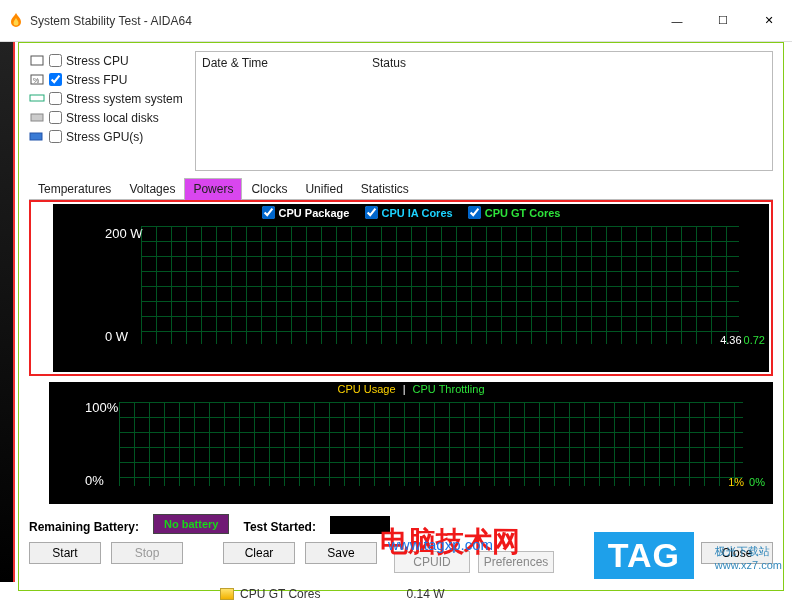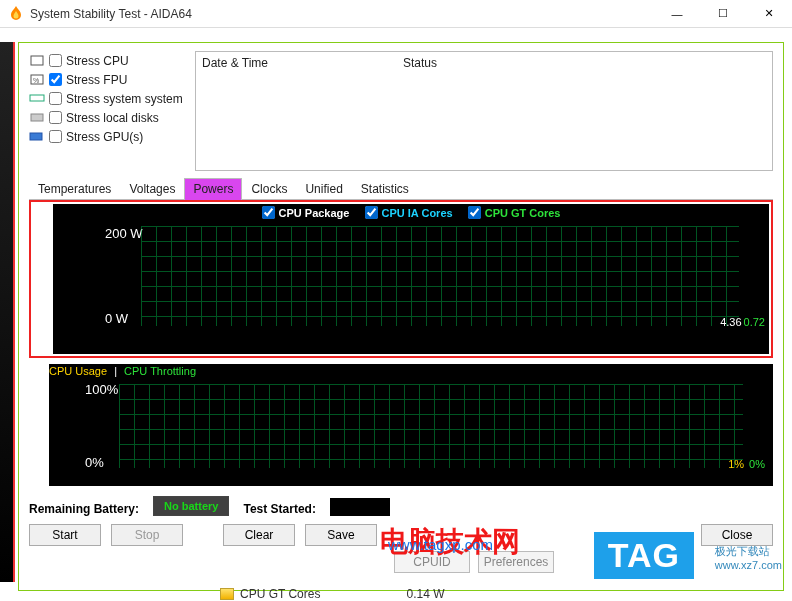--- a/index.html
+++ b/index.html
@@ -1,45 +1,45 @@
 <!DOCTYPE html>
 <html><head>
 <meta charset="utf-8">
 <style>
 * { box-sizing: border-box; margin: 0; padding: 0; font-family: "Segoe UI", Tahoma, sans-serif; }
 body { background: #fff; width: 792px; height: 601px; overflow: hidden; position: relative; }
 
-.titlebar { height: 28px; display: flex; align-items: center; padding: 0 0 0 8px; border-bottom: 1px solid #ddd; }
+.titlebar { height: 42px; display: flex; align-items: center; padding: 0 0 0 8px; border-bottom: 1px solid #ddd; }
 .titlebar .flame { width: 16px; height: 16px; margin-right: 6px; }
 .titlebar .title { font-size: 12px; color: #333; flex: 1; }
 .titlebar .winbtns { display: flex; }
 .titlebar .winbtn { width: 46px; height: 30px; display: flex; align-items: center; justify-content: center; font-size: 11px; }
 
 .inner { position: absolute; left: 18px; right: 8px; top: 42px; bottom: 10px; border: 1px solid #84cc16; background: #fff; padding: 8px 10px; }
 
 .left-thumb { position: absolute; left: 0; top: 42px; width: 15px; height: 540px; background: linear-gradient(#222, #000); border-right: 2px solid #e33; }
 
 .stress-row { display: flex; }
 .stress-col { width: 160px; }
 .stress { display: flex; align-items: center; height: 19px; font-size: 12px; color: #222; }
 .stress .icon { width: 16px; height: 13px; margin-right: 4px; display:inline-block; }
 .stress input { margin-right: 4px; }
 
 .log-box { border: 1px solid #bbb; height: 120px; flex: 1; margin-left: 6px; background: #fff; font-size: 12px; }
-.log-head { display: flex; padding: 4px 6px; color: #222; gap: 31px; }
+.log-head { display: flex; padding: 4px 6px; color: #222; }
 .log-head .col1 { width: 170px; }
 
 .tabs { margin-top: 6px; display: flex; font-size: 12px; border-bottom: 1px solid #bbb; position: relative; }
 .tab { padding: 3px 8px 4px; border: 1px solid transparent; border-bottom: none; margin-right: 0px; color: #222; position: relative; top: 1px; }
 .tab.active { border-color: #bbb; background: #d946ef; }
 
 .chart-wrap { border: 2px solid #e22; padding: 2px; margin-top: 0; position: relative; }
 .chart-wrap.noborder { border: none; padding: 0; margin-top: 6px; }
 .chart { background: #000; position: relative; }
-.chart1 { height: 150px; width: 100%; display:flex; }
+.chart1 { height: 168px; width: 100%; display:flex; }
 .chart2 { height: 122px; width: 100%; display:flex; }
 .sidebar { width: 20px; background: #fff; border-right: 1px solid #999; }
 .chart-wrap .sidebar { border: 0; }
 .plot { flex: 1; position: relative; background: #000; }
 
 .legend-top { position: absolute; top: 2px; left: 0; right: 0; text-align: center; font-size: 11px; font-weight: bold; }
 .legend-chk { color: #fff; margin: 0 6px; display: inline-flex; align-items: center; }
 .legend-chk input { margin-right: 3px; accent-color: #06c; }
 .legend-chk span { margin-left: 1px; }
 .c-white { color: #fff; }
@@ -52,30 +52,30 @@
 .ylabel.bot { bottom: 28px; }
 .grid { position: absolute; left: 88px; right: 30px; top: 22px; bottom: 28px; }
 .chart2 .grid { left: 70px; top: 20px; bottom: 18px; }
 .grid::before { content: ""; position: absolute; inset: 0; background-image:
   repeating-linear-gradient(to right, #0a4 0 1px, transparent 1px 15px),
   repeating-linear-gradient(to bottom, #0a4 0 1px, transparent 1px 15px);
   opacity: 0.5; }
 .rval { position: absolute; right: 4px; bottom: 26px; font-size: 11px; }
 .rval span { margin-left: 2px; }
 
-.legend-c2 { position: absolute; top: 1px; left: 0; right: 0; text-align: left; font-size: 11px; }
+.legend-c2 { position: absolute; top: 1px; left: 0; right: 0; text-align: center; font-size: 11px; }
 .legend-c2 .sep { color: #fff; margin: 0 4px; }
 
 .chart2 .ylabel { left: 36px; }
 .chart2 .ylabel.top { top: 18px; }
 .chart2 .ylabel.bot { bottom: 16px; }
 .chart2 .rval { bottom: 16px; right: 8px; }
 
 .status-row { margin-top: 10px; display: flex; align-items: flex-end; font-size: 12px; gap: 14px; }
-.nobat { background: #404040; color: #18d818; padding: 3px 10px; border: 1px solid #444; font-weight: bold; font-size: 11px; }
+.nobat { background: #701a75; color: #18d818; padding: 3px 10px; border: 1px solid #444; font-weight: bold; font-size: 11px; }
 .blackbox { background: #000; width: 60px; height: 18px; display: inline-block; }
 
 .btns { margin-top: 8px; display: flex; gap: 10px; align-items: center; }
 .btn { width: 72px; height: 22px; font-size: 12px; background: #f0f0f0; border: 1px solid #aaa; cursor: pointer; }
 .btn:disabled { color: #999; }
 .spacer { flex: 1; }
 
 .watermark1 { position: absolute; bottom: 40px; left: 380px; font-size: 28px; font-weight: bold; color: #f01818; pointer-events: none; }
 .watermark2 { position: absolute; bottom: 48px; left: 388px; font-size: 15px; color: #1976e8; pointer-events: none; }
 .tagbox { position: absolute; bottom: 22px; right: 98px; background: #1ea0ea; color: #fff; font-size: 34px; font-weight: 800; padding: 4px 14px; pointer-events: none; letter-spacing: 1px; }

